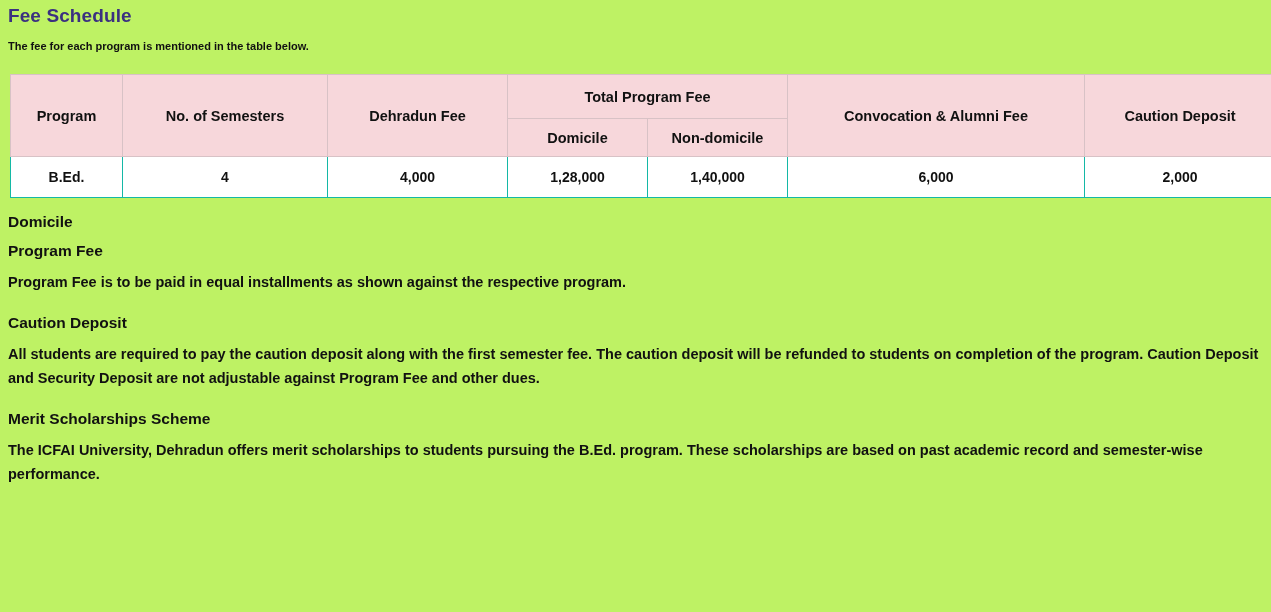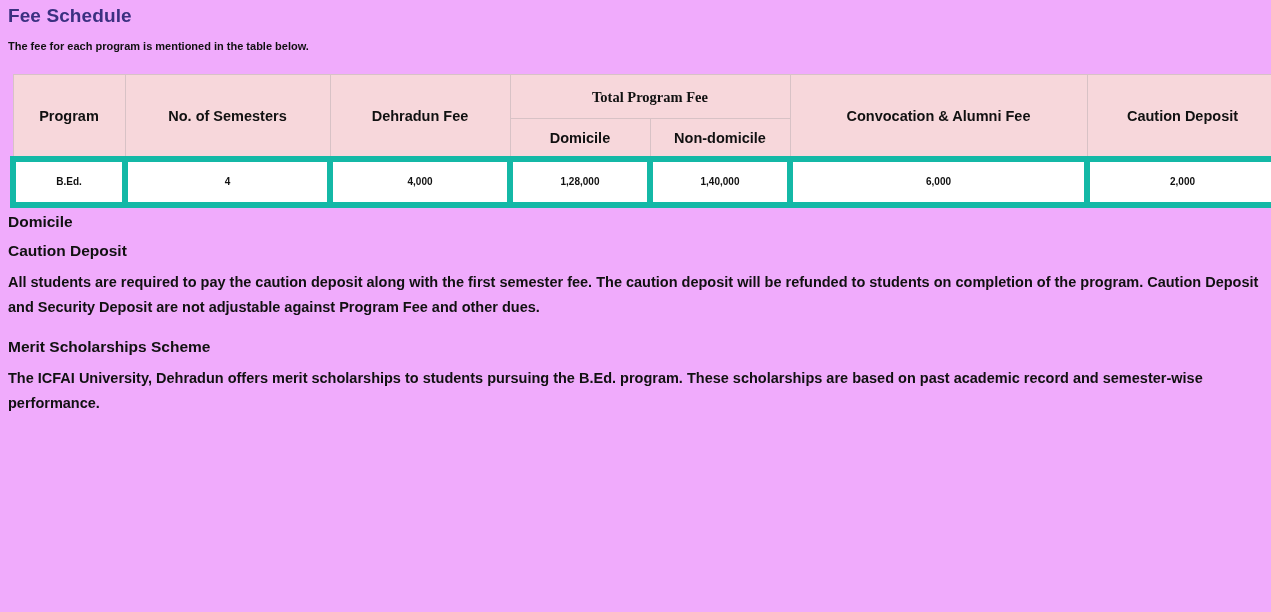--- a/index.html
+++ b/index.html
@@ -11,21 +11,21 @@
     width: 1271px;
     height: 612px;
     font-family: "Liberation Sans", sans-serif;
     color: #111111;
     overflow: hidden;
   }
   .page {
     position: relative;
     width: 1271px;
     height: 612px;
-    background: #f0abfc;
+    background: #bef264;
   }
 
   
   .fee-title {
     position: absolute;
     left: 8px;
     top: 4px;
     font-size: 19px;
     font-weight: 700;
     color: #3b3080;
@@ -68,30 +68,29 @@
   }
   table.fee-table thead th {
     background: #f7d7db;
   }
   th.h-tall {
     height: 80px;
   }
   th.h-group {
     height: 43px;
     font-size: 14.5px;
-    font-family: Liberation Serif, serif;
   }
   th.h-sub {
     height: 37px;
   }
   table.fee-table tbody td {
     background: #ffffff;
     height: 40px;
-    border: 6px solid #14b8a6;
-    font-size: 10px;
+    border: 1px solid #14b8a6;
+    font-size: 14px;
   }
   .th-label {
     display: block;
     padding: 0 6px;
     font-size: 14.5px;
     line-height: 18px;
   }
   .td-val {
     display: block;
     padding: 0 6px;
@@ -189,20 +188,24 @@
       </tbody>
     </table>
   </div>
 
   <div class="sections">
 
     <div class="sec">
       <h3 class="sec-h">Domicile</h3>
     </div>
 
+    <div class="sec">
+      <h3 class="sec-h">Program Fee</h3>
+      <p class="sec-p">Program Fee is to be paid in equal installments as shown against the respective program.</p>
+    </div>
 
 
     <div class="sec">
       <h3 class="sec-h">Caution Deposit</h3>
       <p class="sec-p">All students are required to pay the caution deposit along with the first semester fee. The caution deposit will be refunded to students on completion of the program. Caution Deposit and Security Deposit are not adjustable against Program Fee and other dues.</p>
     </div>
 
     <div class="sec">
       <h3 class="sec-h">Merit Scholarships Scheme</h3>
       <p class="sec-p last">The ICFAI University, Dehradun offers merit scholarships to students pursuing the B.Ed. program. These scholarships are based on past academic record and semester-wise performance.</p>

